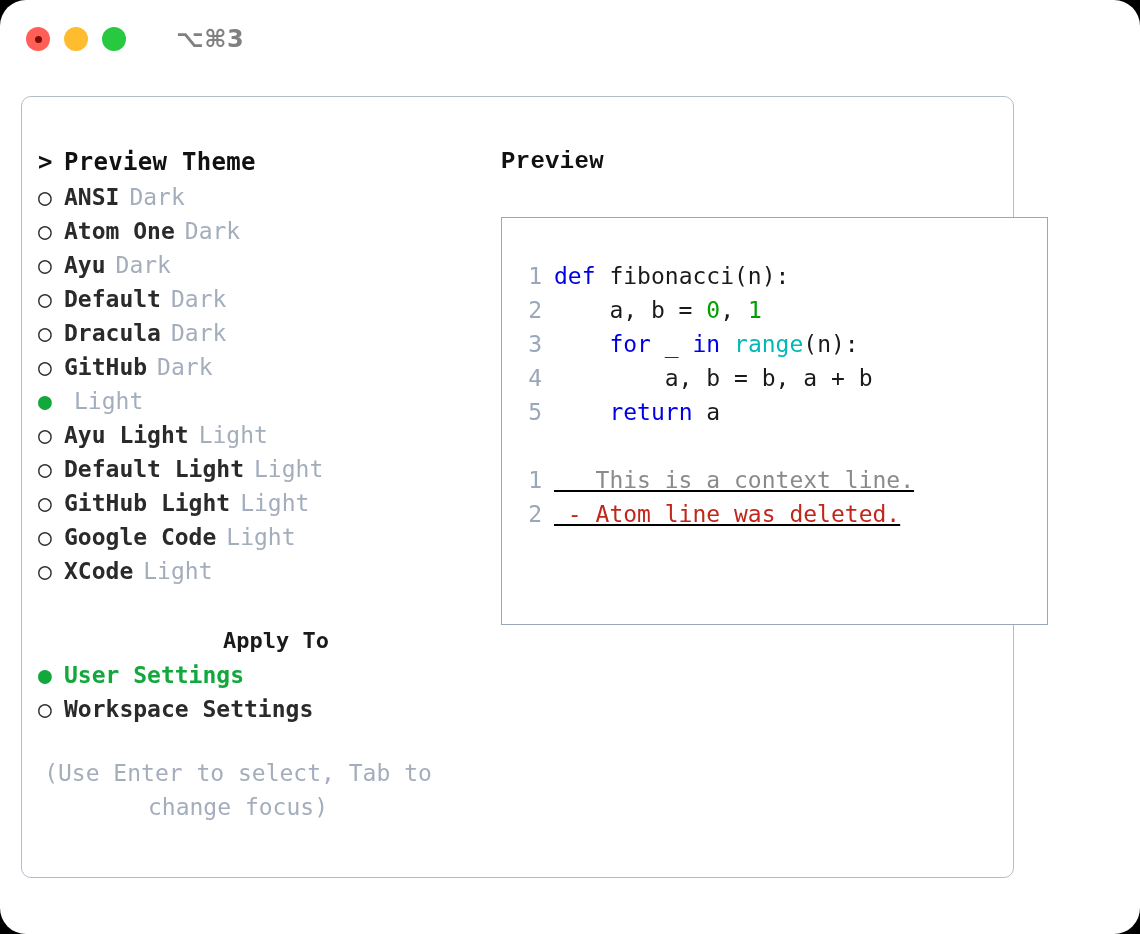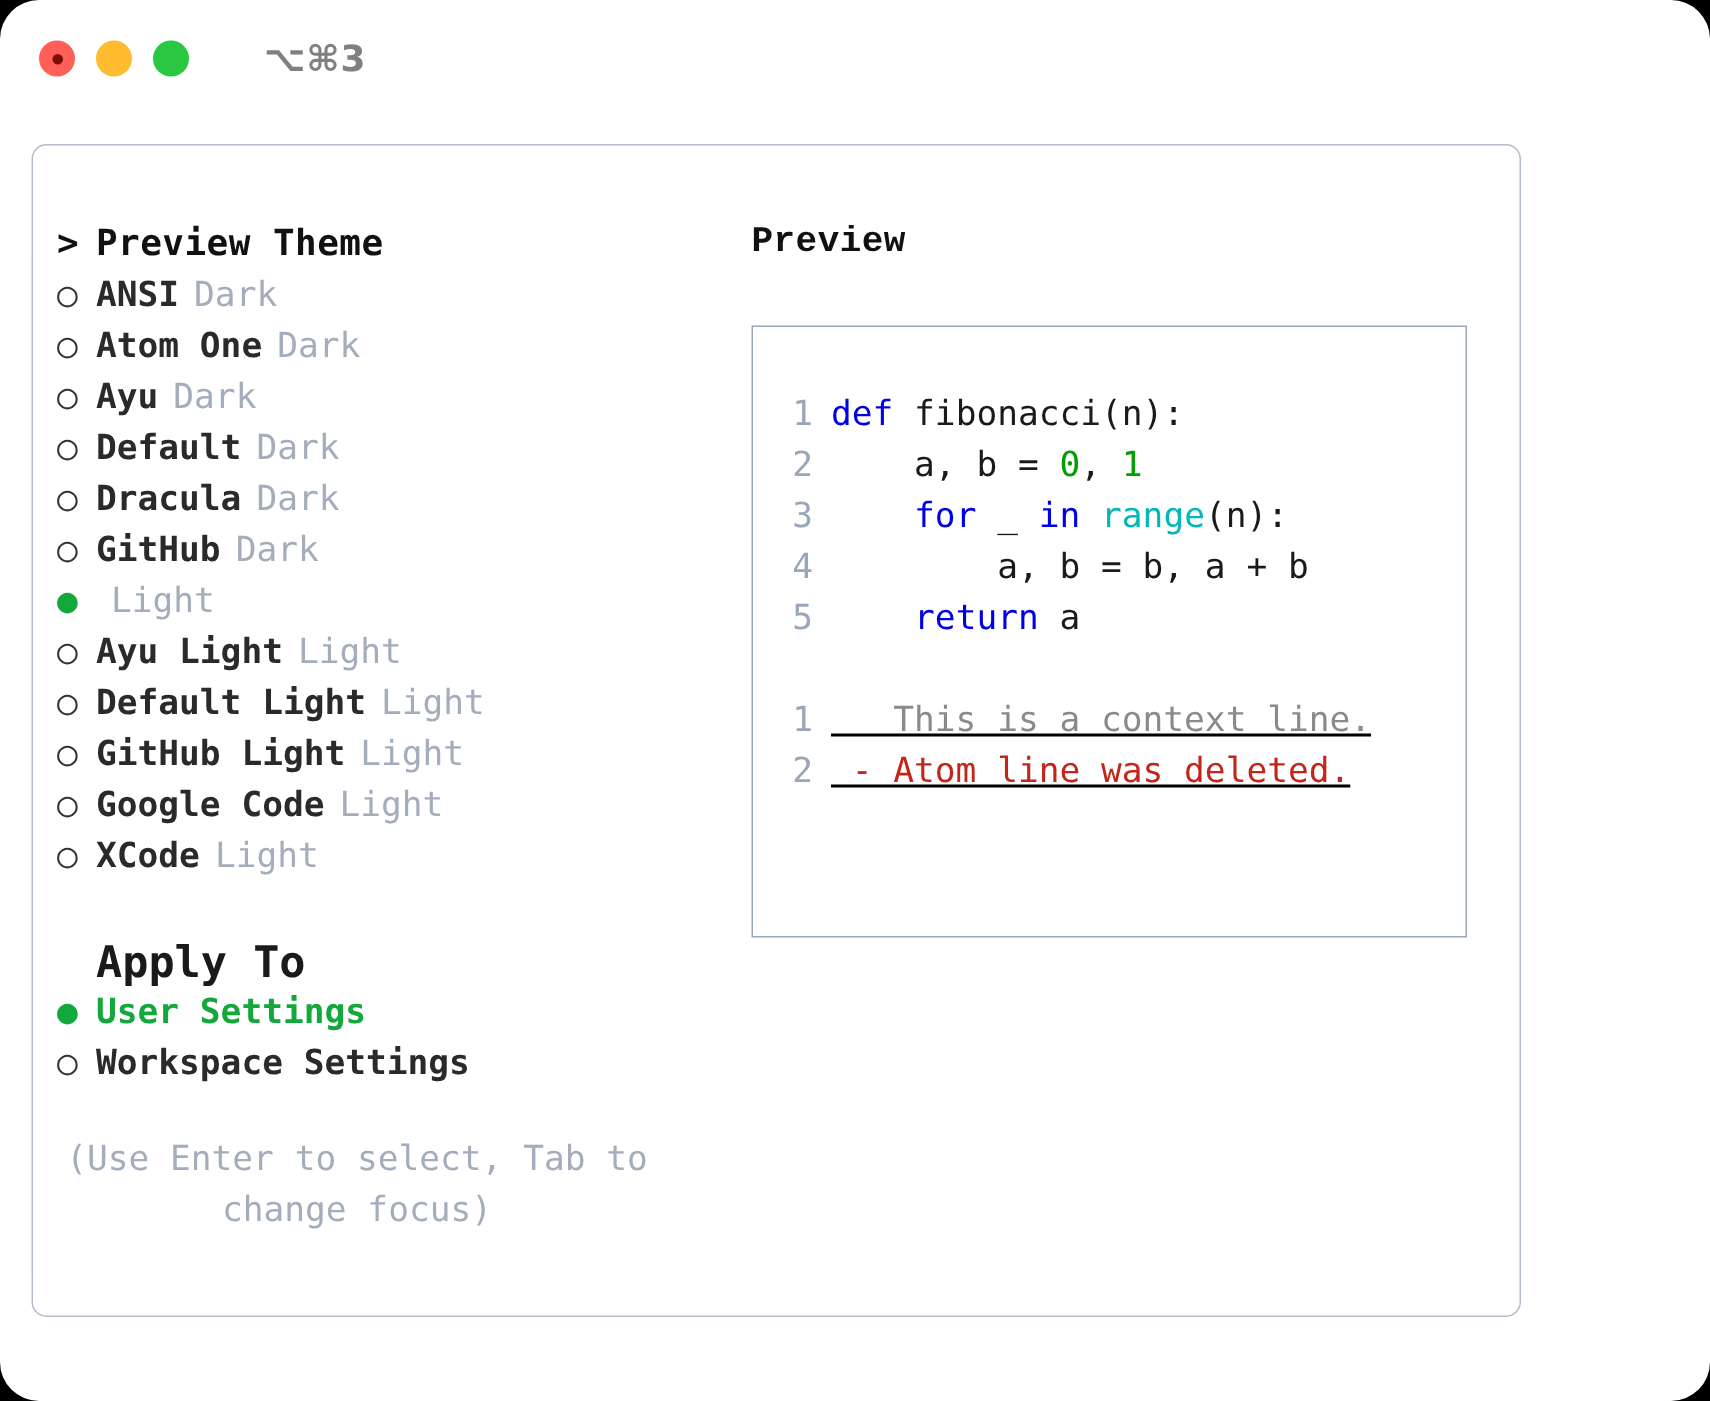--- a/index.html
+++ b/index.html
@@ -136,23 +136,24 @@
     font-weight: 400;
     margin-left: 10px;
   }
 
   .apply-head {
     margin-top: 36px;
   }
   .apply-label {
     font-weight: 700;
     color: #1a1a1a;
-    font-size: 29px;
+    font-size: 22px;
     line-height: 34px;
     padding-left: 26px;
+    text-align: center;
   }
   .apply-name { font-weight: 700; color: #2a2a2a; }
   .apply-name.sel { color: #12a83c; }
 
   .hint {
     margin-top: 30px;
     font-size: 23px;
     line-height: 34px;
     color: #a3adbc;
     width: 400px;
@@ -170,21 +171,21 @@
   .preview-title {
     font-size: 24px;
     font-weight: 700;
     color: #111111;
     line-height: 36px;
     letter-spacing: 0.3px;
     font-family: Liberation Mono, monospace;
   }
   .preview-box {
     margin-top: 37px;
-    width: 477px;
+    width: 547px;
     height: 408px;
     border: 1.5px solid #9aa7b8;
     box-sizing: border-box;
     background: #ffffff;
     position: relative;
   }
   .code-area {
     position: absolute;
     left: 14px;
     top: 41px;

